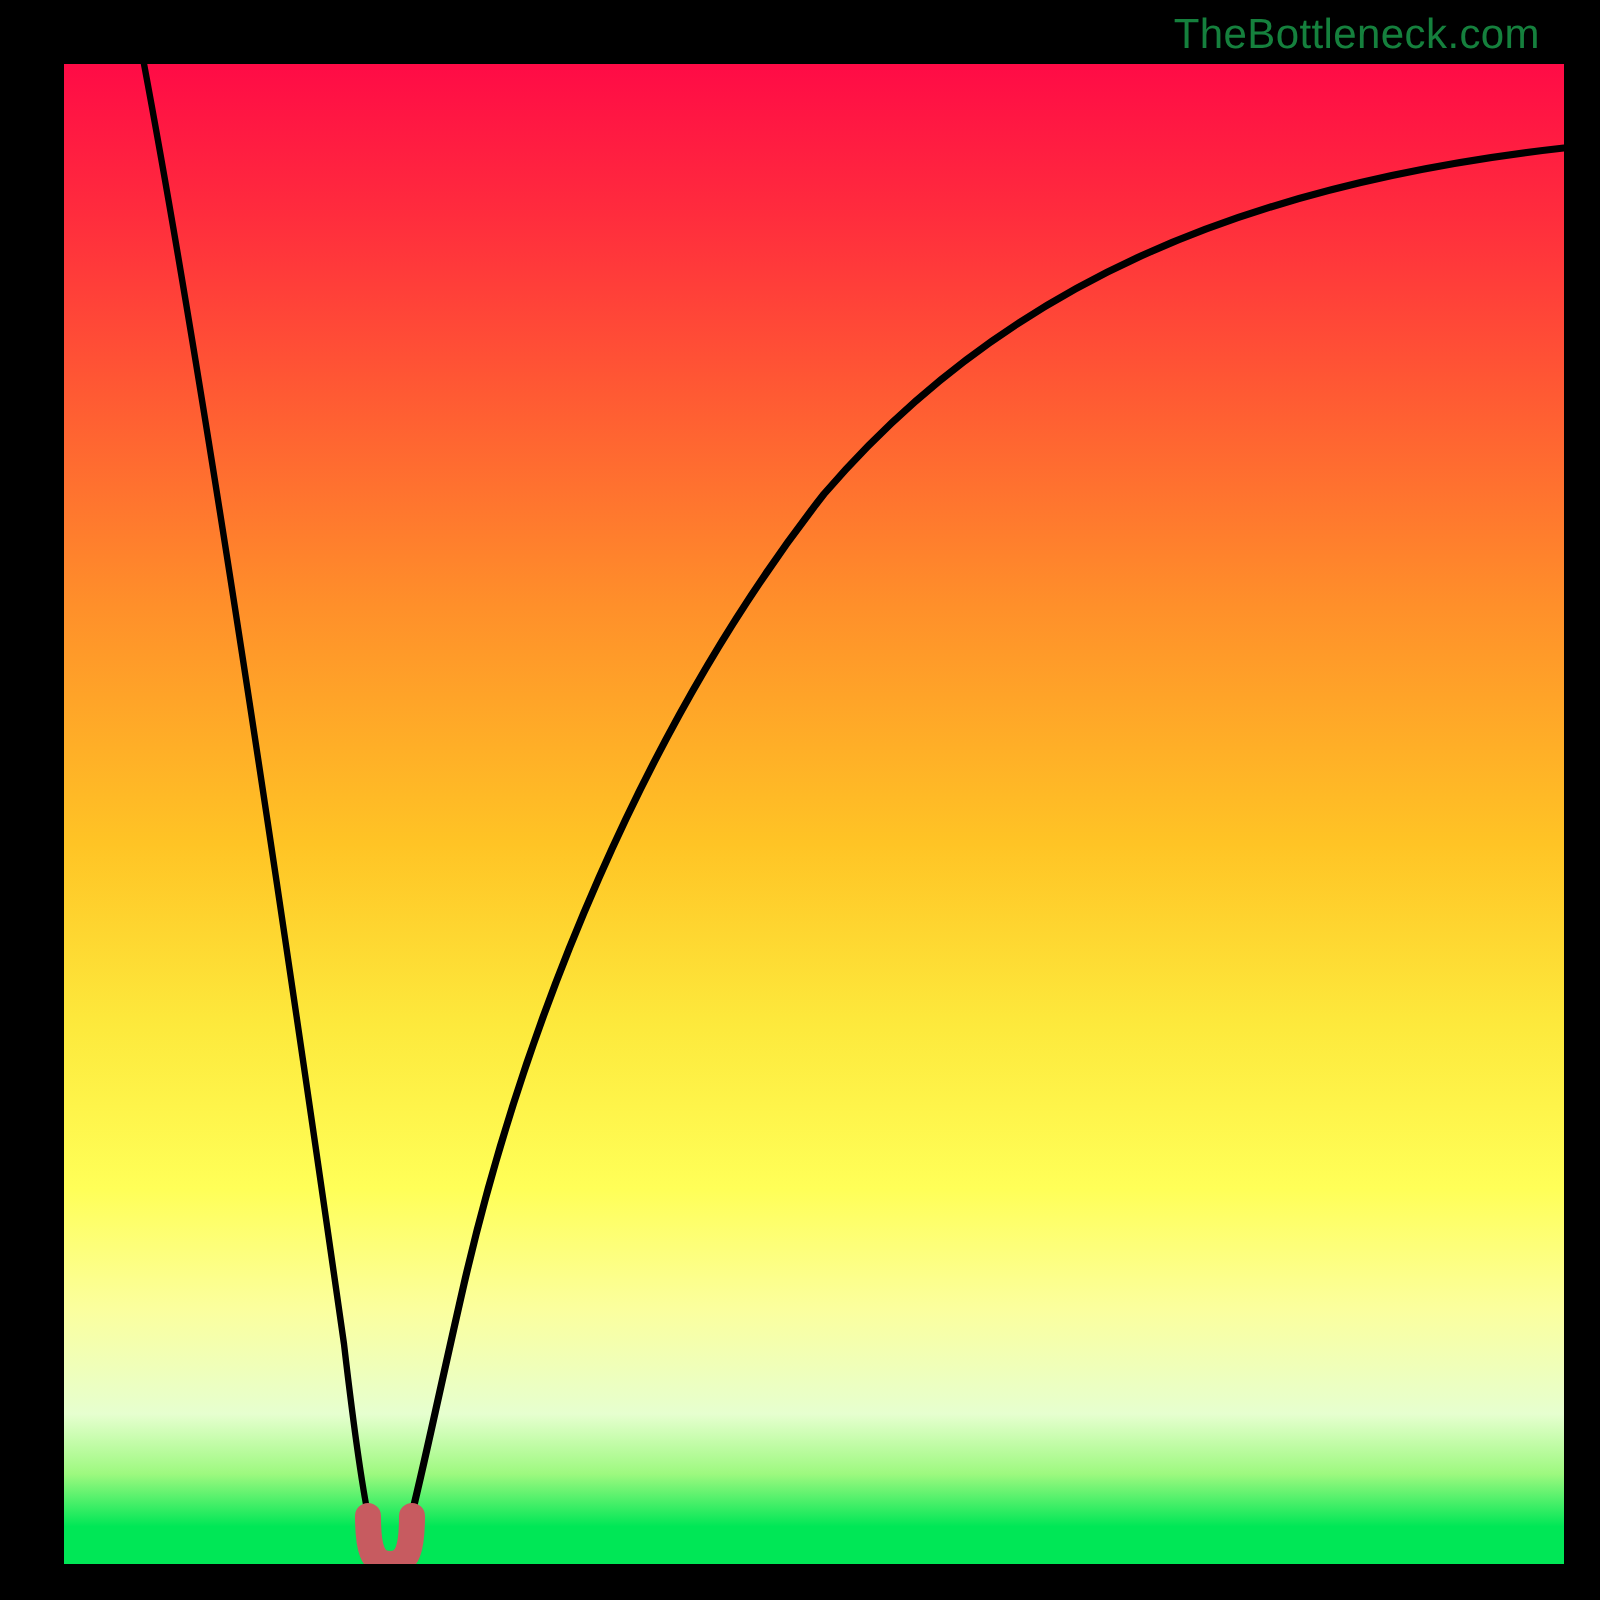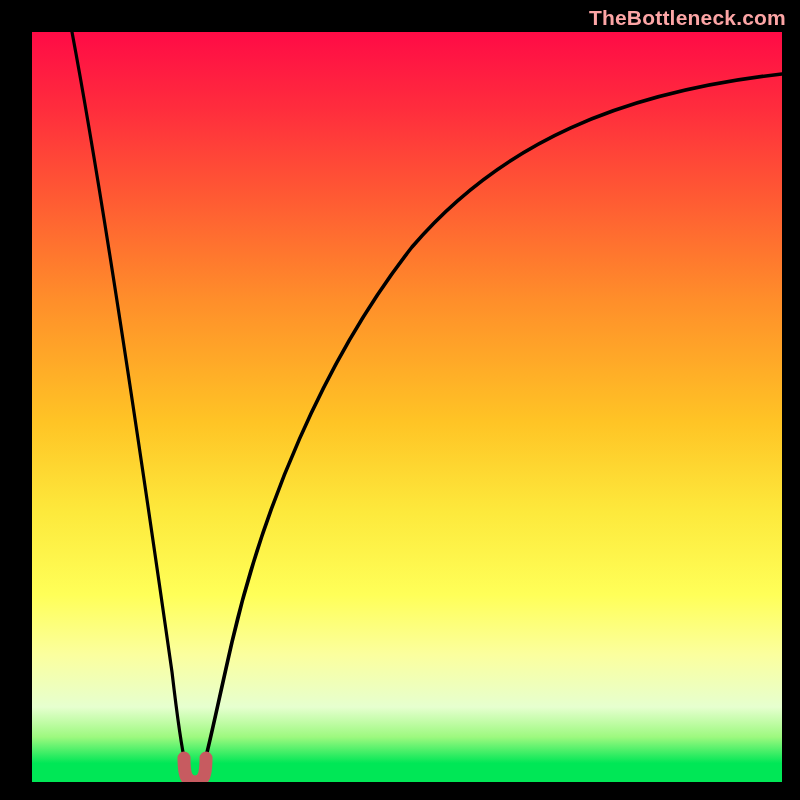--- a/index.html
+++ b/index.html
@@ -46,24 +46,24 @@
       #00e756 100%
     );
   }
   svg.curves {
     position: absolute;
     inset: 0;
   }
   .watermark {
     position: absolute;
     top: 6px;
-    right: 14px;
-    color: #fca5a5;
+    right: 30px;
+    color: #15803d;
     font-size: 21px;
-    font-weight: 700;
+    font-weight: 400;
     letter-spacing: 0.2px;
   }
 </style>
 </head>
 <body>
 
 <div class="frame">
 
   <div class="plot-area">
     <div class="gradient-bg"></div>

